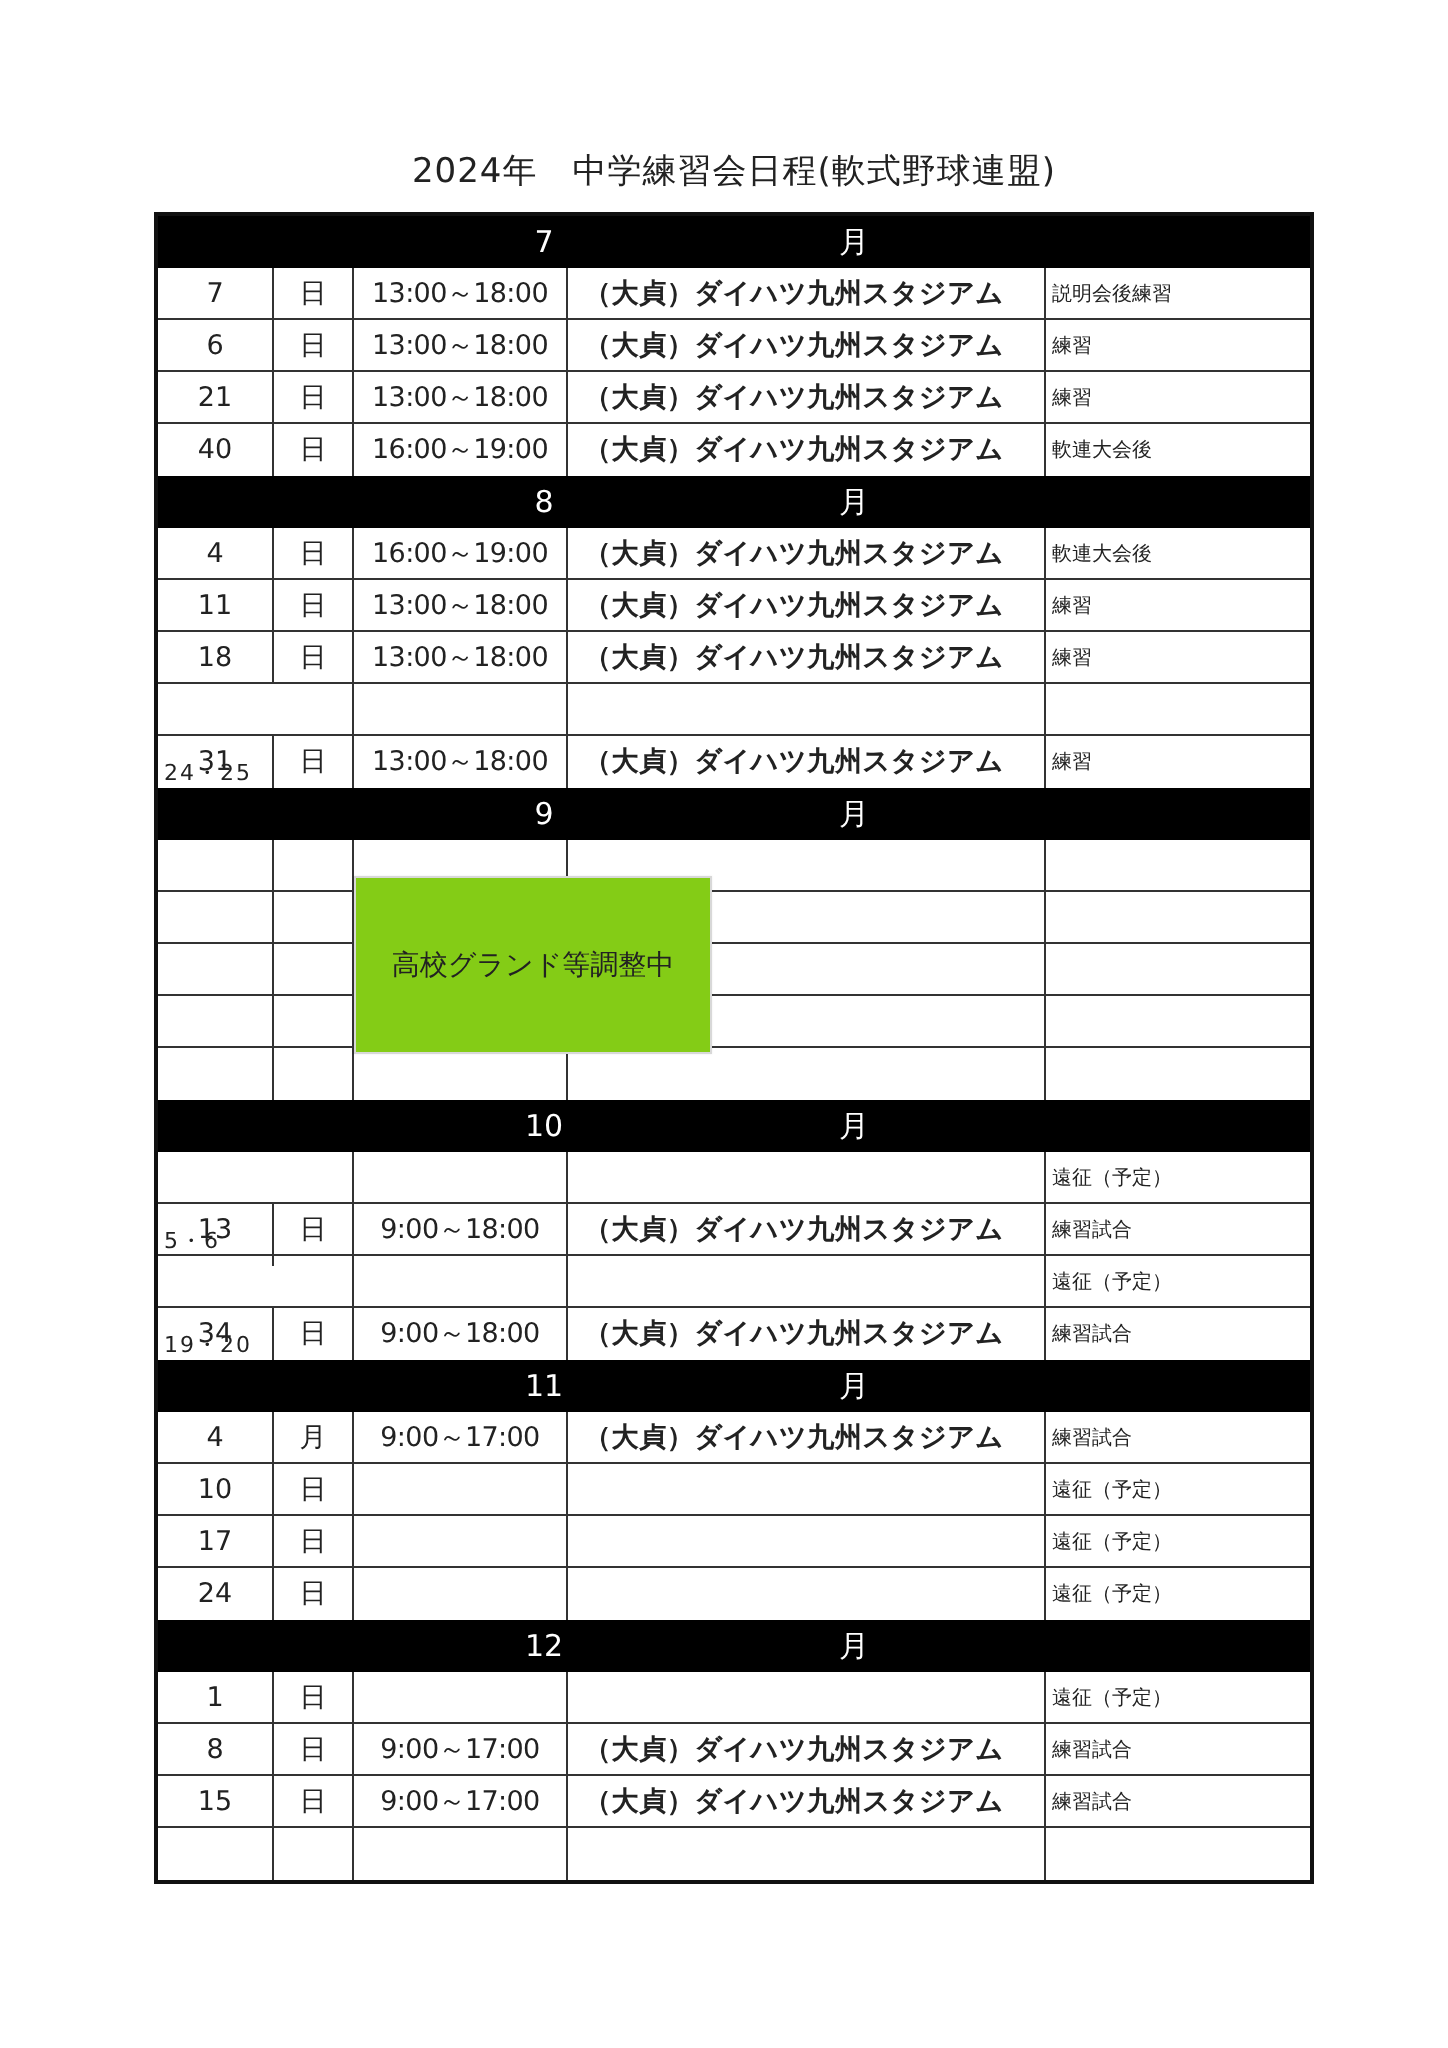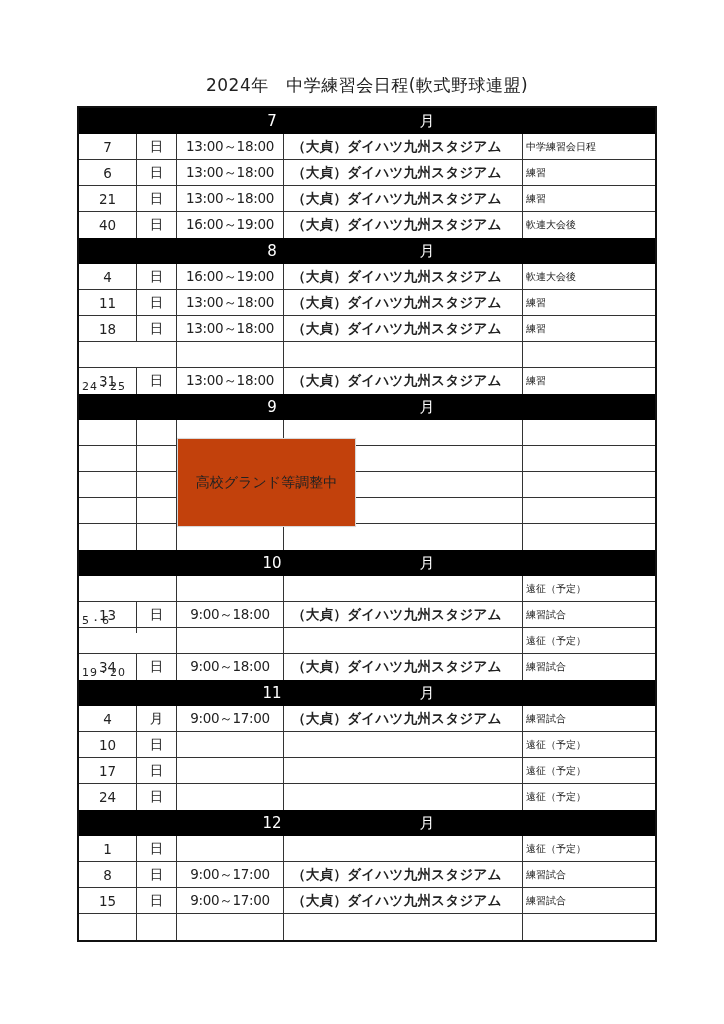--- a/index.html
+++ b/index.html
@@ -19,41 +19,41 @@
     .cell { box-sizing: border-box; border-right: 1.5px solid #333; display: flex;
             align-items: center; height: 100%; font-size: 13.5px; color: #222; overflow: hidden; white-space: nowrap; }
     .cell:last-child { border-right: none; }
     .c-date { width: 58px; justify-content: center; }
     .c-date.small { font-size: 11px; letter-spacing: 1px; justify-content: flex-start; padding-left: 3px; margin-top: 32px; }
     .c-dow { width: 40px; justify-content: center; }
     .c-time { width: 107px; justify-content: center; letter-spacing: -0.3px; }
     .c-venue { width: 239px; padding-left: 8px; letter-spacing: 0.3px; font-weight: bold; }
     .c-note { flex: 1; padding-left: 3px; font-size: 10px; }
     .overlay { position: absolute; left: 177px; top: 438px; width: 179px; height: 89px;
-               background: #c2410c; border: 1px solid #d8d8d8; box-sizing: border-box;
+               background: #84cc16; border: 1px solid #d8d8d8; box-sizing: border-box;
                display: flex; align-items: center; justify-content: center;
                font-size: 14px; color: #222; box-shadow: 0 0 1px rgba(0,0,0,0.08); }
   </style>
 </head>
 <body>
 
 <div class="title">2024年　中学練習会日程(軟式野球連盟)</div>
 
 <div class="table" id="schedule-table">
     <div>
       <div class="month-header">
         <span class="num">7</span>
         <span class="tsuki">月</span>
       </div>
       <div class="row">
         <div class="cell c-date">7</div>
         <div class="cell c-dow">日</div>
         <div class="cell c-time">13:00～18:00</div>
         <div class="cell c-venue">（大貞）ダイハツ九州スタジアム</div>
-        <div class="cell c-note">中学練習会日程</div>
+        <div class="cell c-note">説明会後練習</div>
       </div>
       <div class="row">
         <div class="cell c-date">6</div>
         <div class="cell c-dow">日</div>
         <div class="cell c-time">13:00～18:00</div>
         <div class="cell c-venue">（大貞）ダイハツ九州スタジアム</div>
         <div class="cell c-note">練習</div>
       </div>
       <div class="row">
         <div class="cell c-date">21</div>

